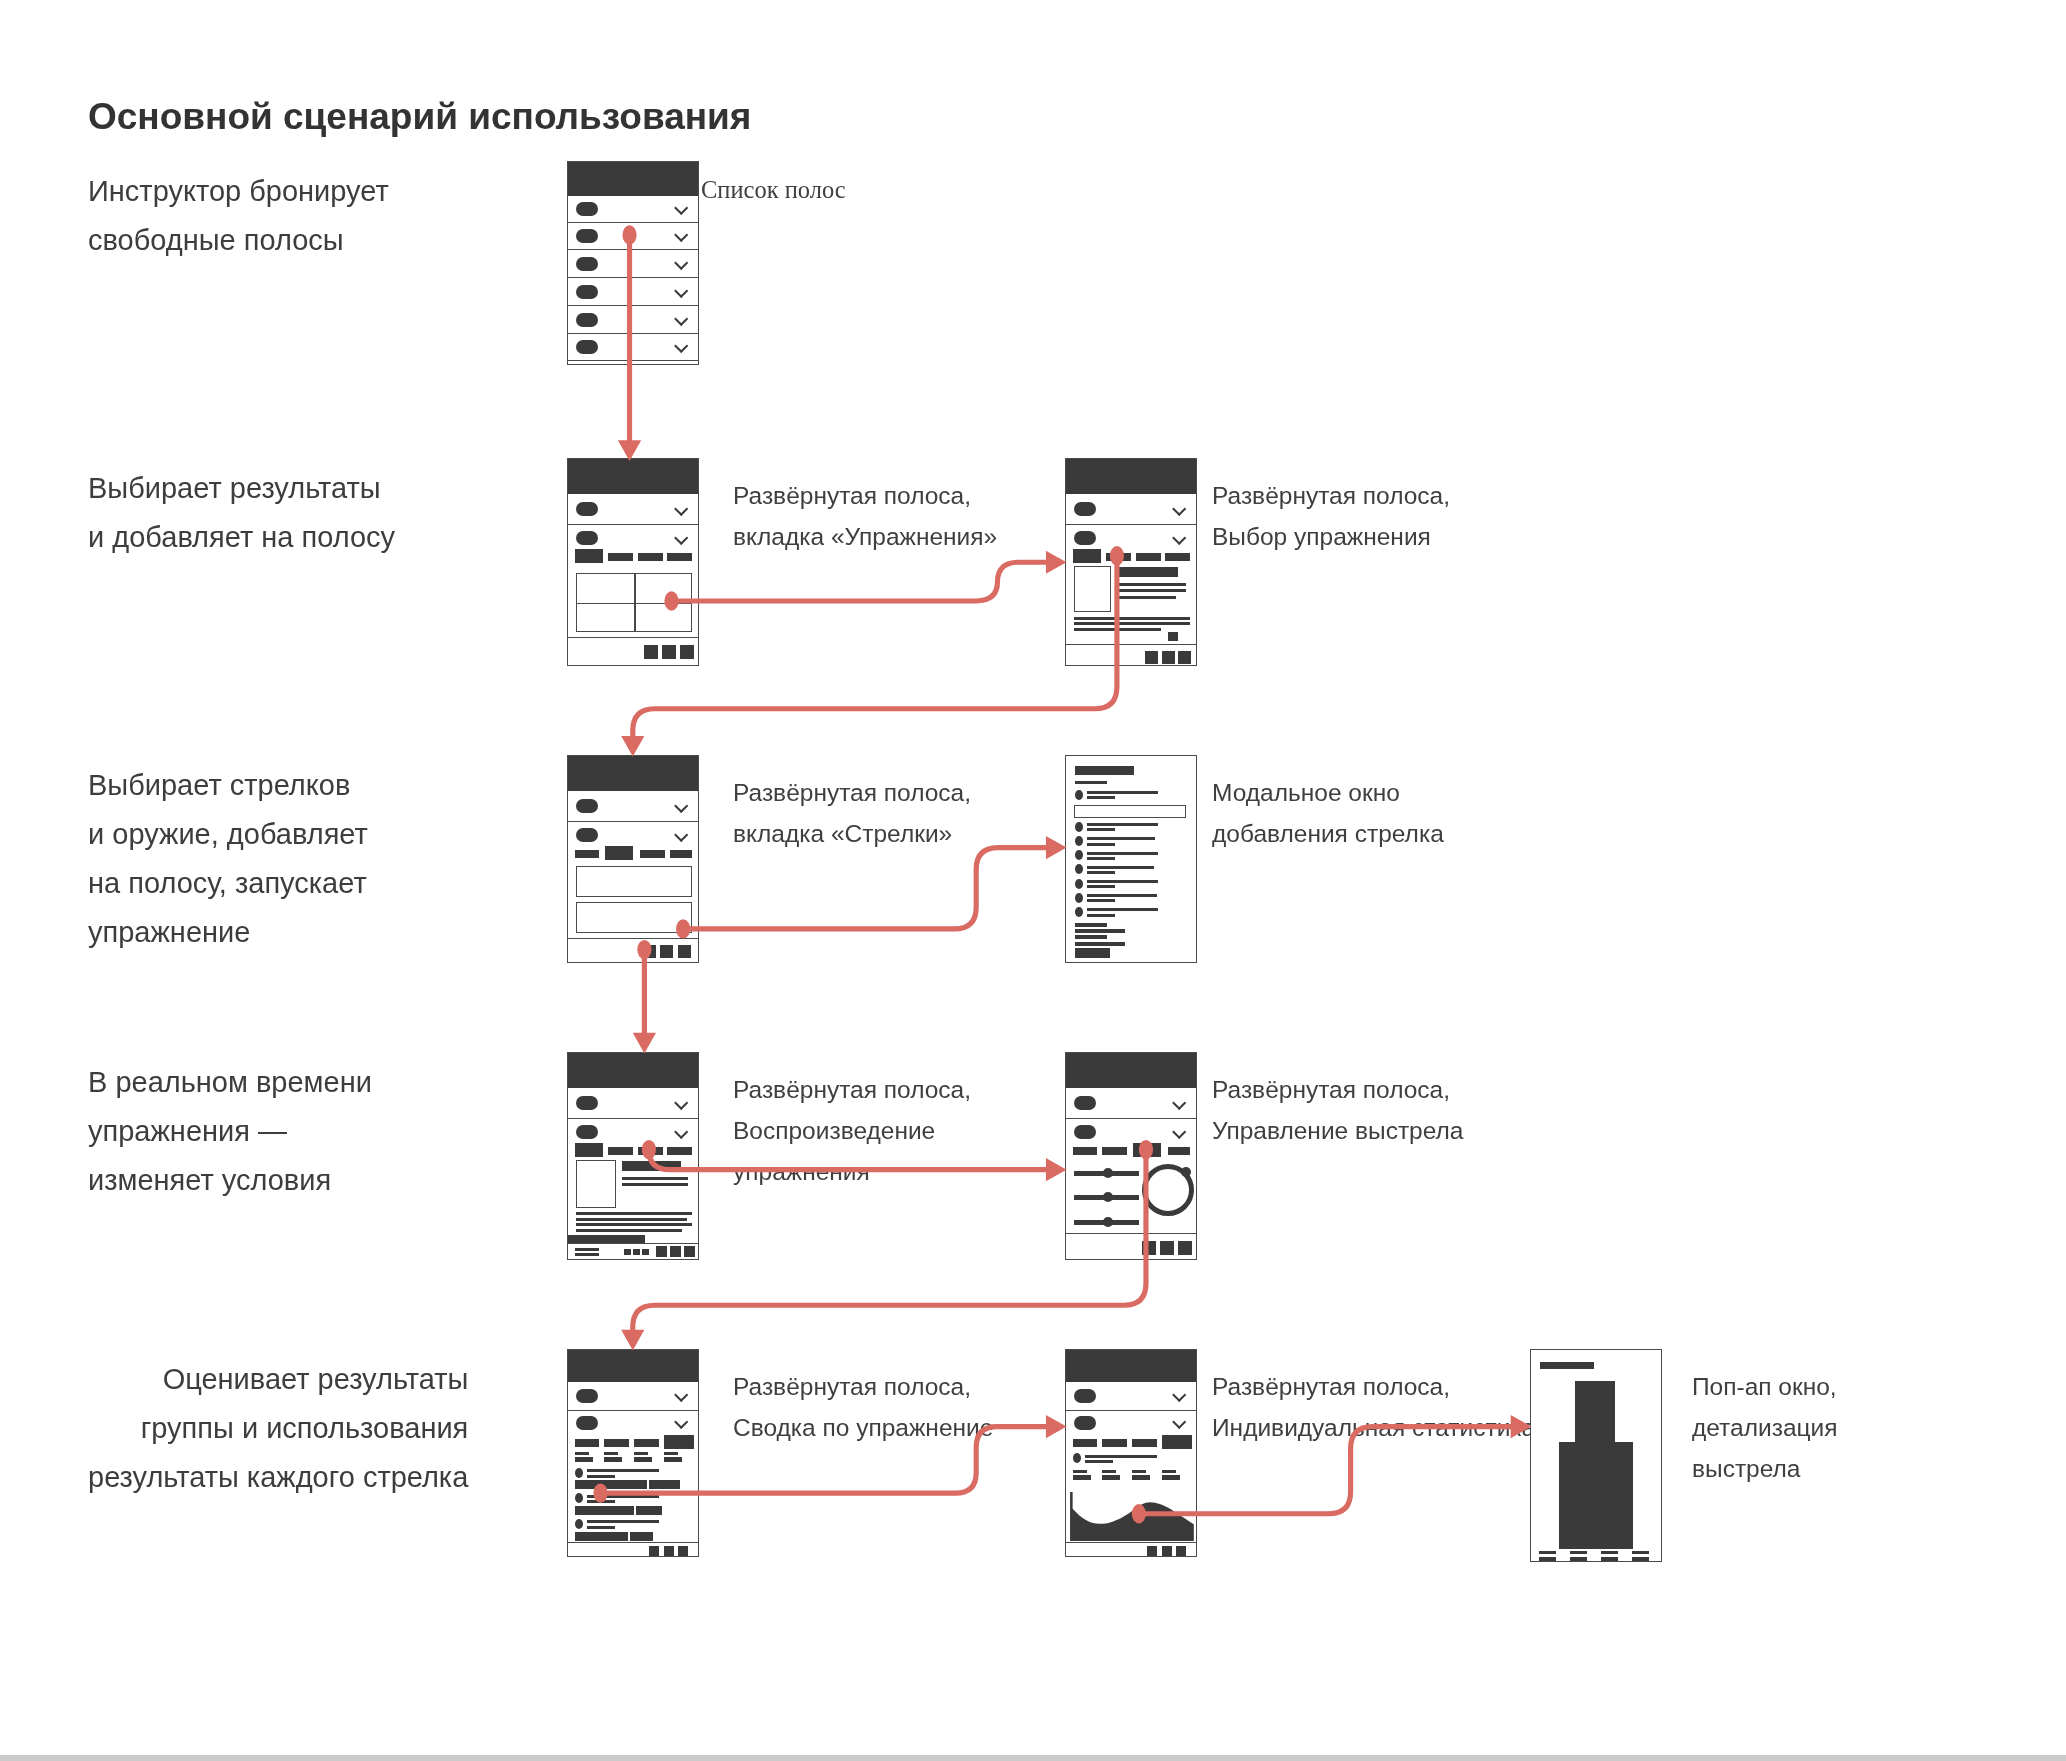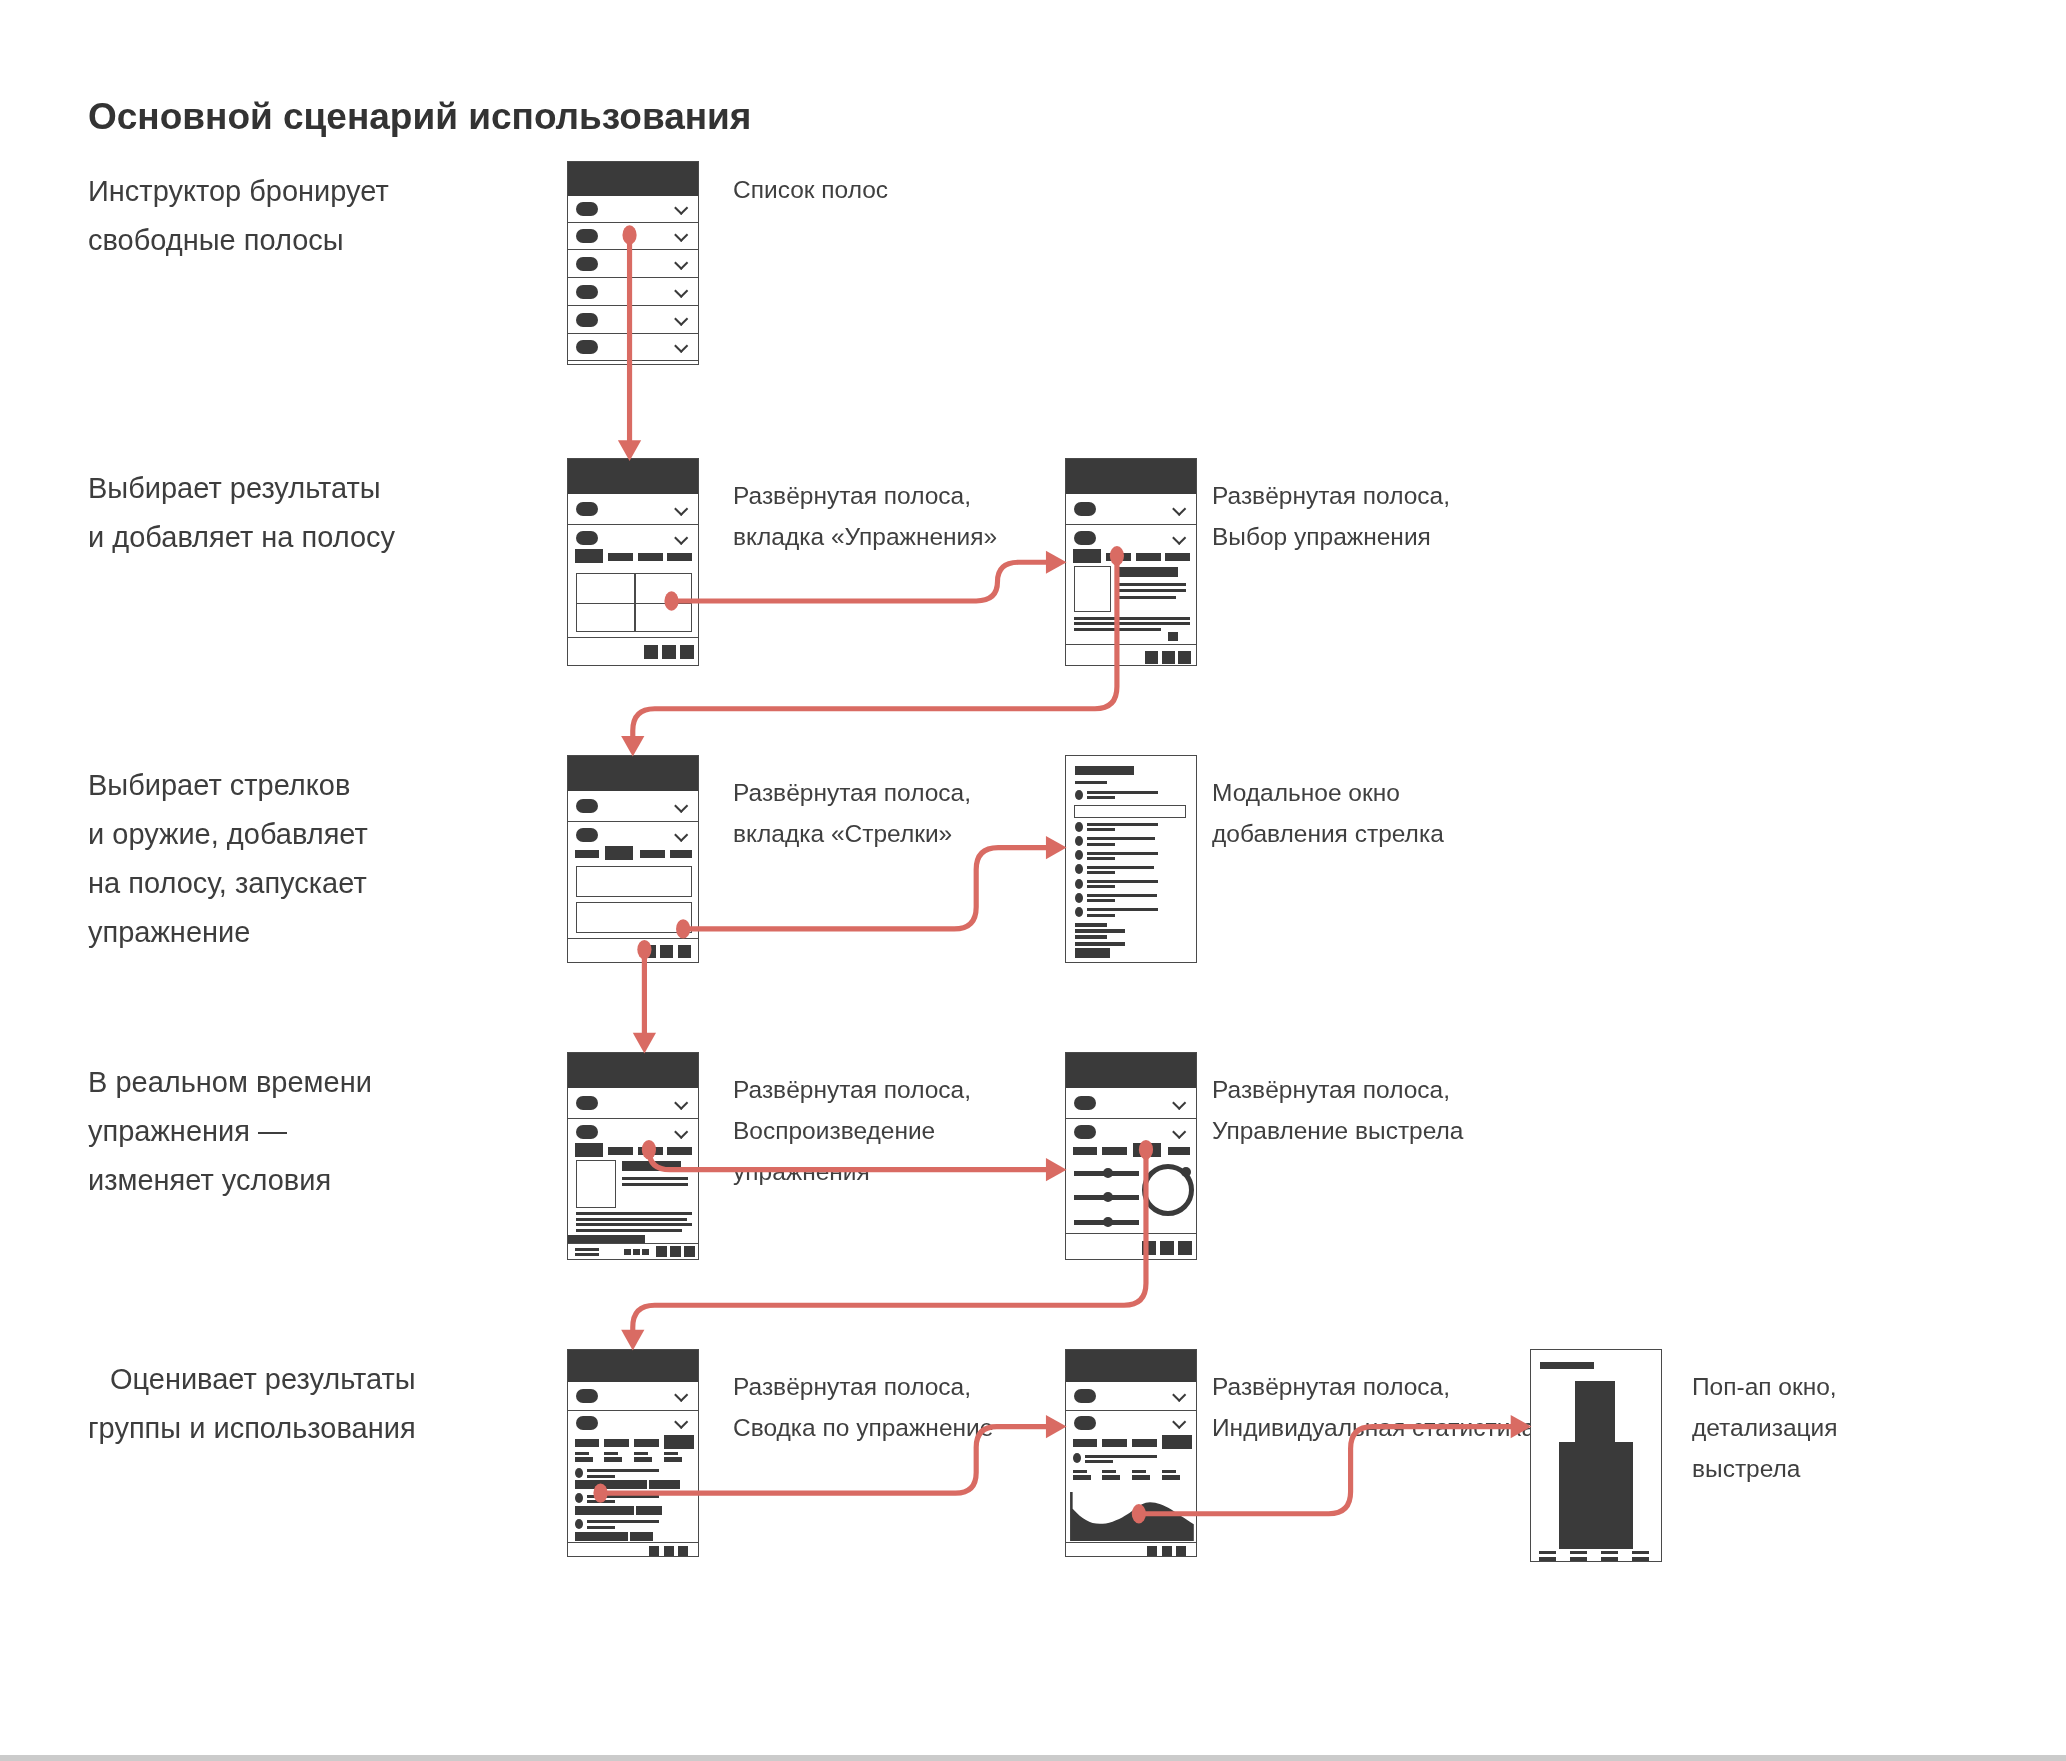--- a/index.html
+++ b/index.html
@@ -47,23 +47,24 @@
   <div>упражнение</div>
 </div>
 <div class="step" style="left:88px;top:1058px;">
   <div>В реальном времени</div>
   <div>упражнения —</div>
   <div>изменяет условия</div>
 </div>
 <div class="step" style="left:88px;top:1355px;text-align:right;">
   <div>Оценивает результаты</div>
   <div>группы и использования</div>
-</div>
-
-<div class="lbl" style="left:733px;top:169px;">
+  <div>результаты каждого стрелка</div>
+</div>
+
+<div class="lbl" style="left:701px;top:169px;font-family:Liberation Serif, serif;">
   <div>Список полос</div>
 </div>
 <div class="lbl" style="left:733px;top:475px;">
   <div>Развёрнутая полоса,</div>
   <div>вкладка «Упражнения»</div>
 </div>
 <div class="lbl" style="left:1212px;top:475px;">
   <div>Развёрнутая полоса,</div>
   <div>Выбор упражнения</div>
 </div>

